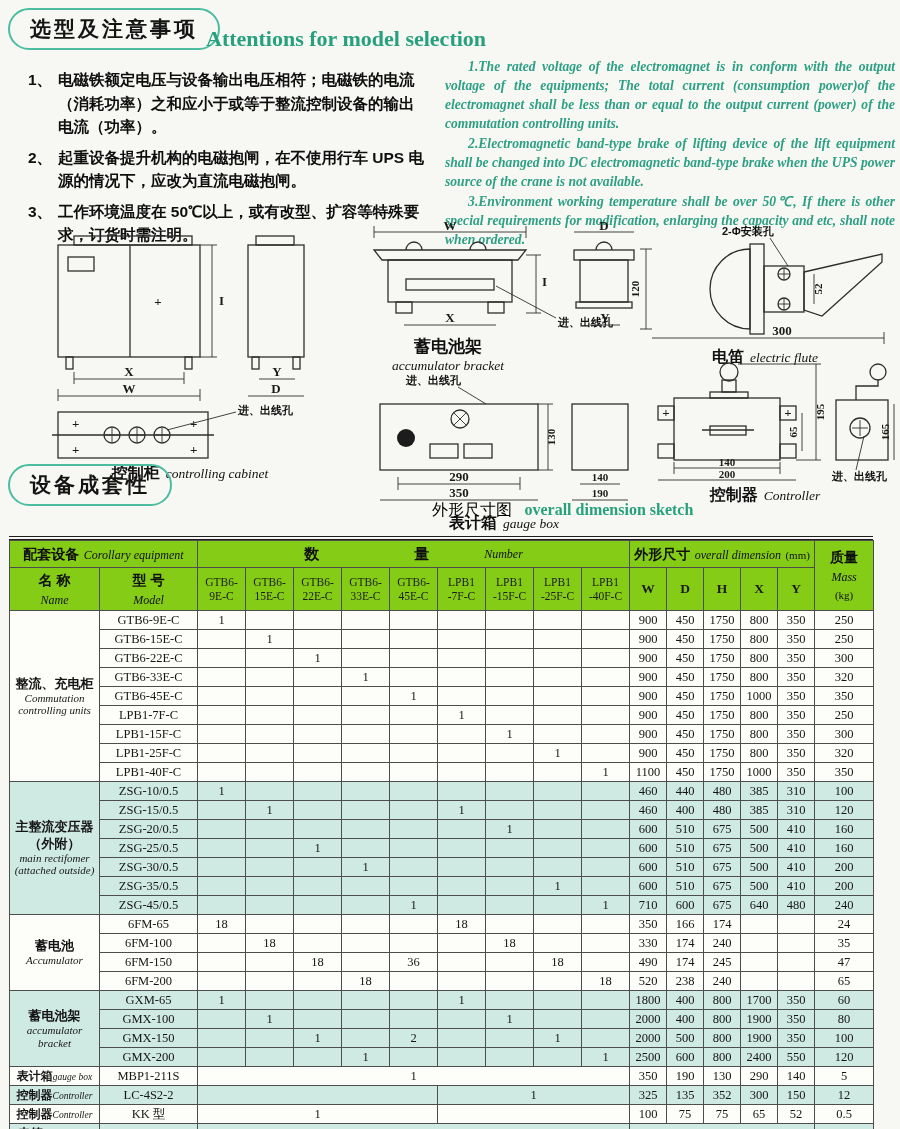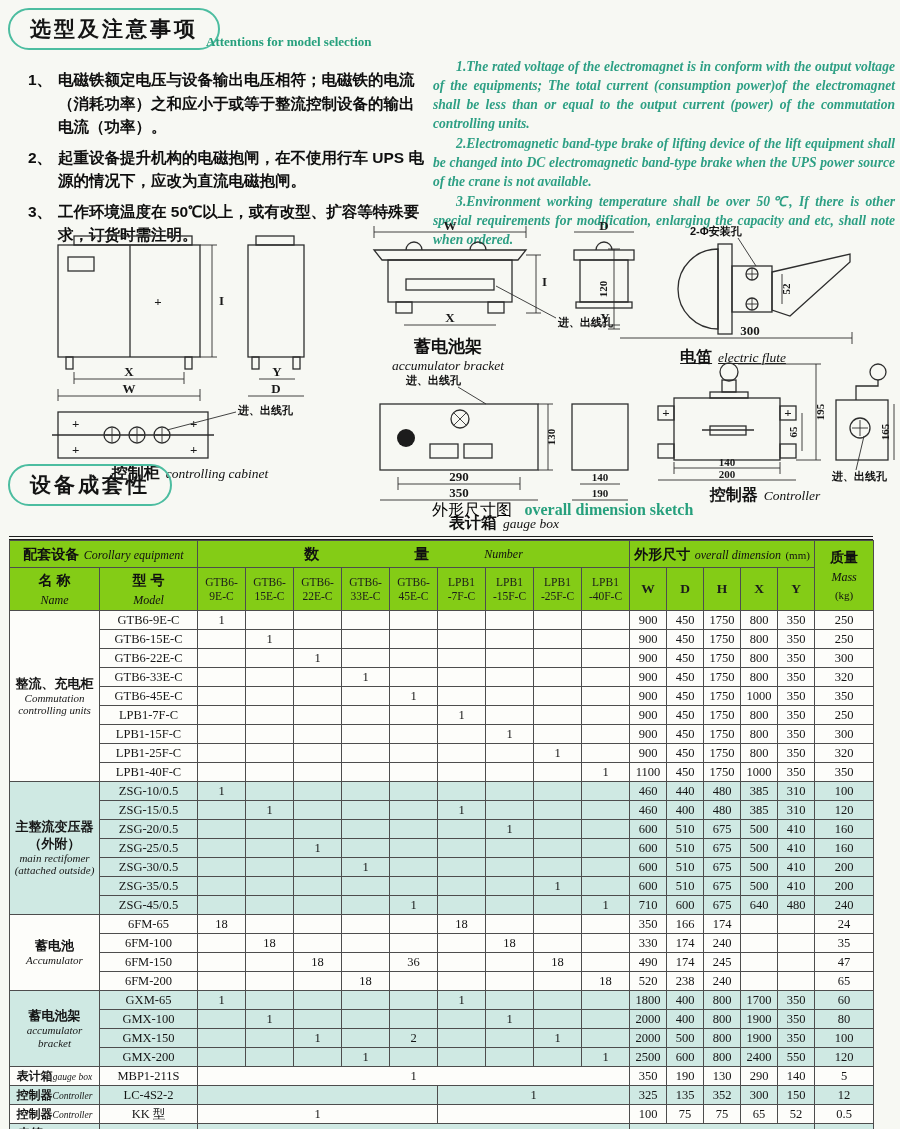--- a/index.html
+++ b/index.html
@@ -5,32 +5,32 @@
   html,body{margin:0;padding:0;}
   body{width:900px;height:1129px;position:relative;background:#f7f8f3;
        font-family:"Liberation Sans",sans-serif;color:#1b1b1b;overflow:hidden;}
   .page{position:absolute;inset:0;}
 
   
   .badge{position:absolute;border:2px solid #4cbda0;border-radius:26px;
          padding:5px 20px;font-size:21px;font-weight:bold;letter-spacing:3px;
          color:#141414;background:transparent;}
   .sec-title{position:absolute;font-family:"Liberation Serif",serif;
-             font-weight:700;font-size:13px;color:#27a07d;margin-top:8px;}
+             font-weight:700;font-size:22px;color:#27a07d;}
 
   
   .notes-cn{position:absolute;left:28px;top:68px;width:398px;}
   .note-cn{display:flex;margin-bottom:7px;font-size:15.5px;font-weight:600;
            line-height:1.52;color:#0e0e0e;}
   .note-cn .num{flex:0 0 30px;}
   .note-cn .txt{flex:1;}
 
   
   .notes-en{position:absolute;left:433px;top:57px;width:462px;}
-  .notes-en p{margin:0 0 1px 0;font-family:"Liberation Serif",serif;
+  .notes-en p{margin:0 0 1px 12px;font-family:"Liberation Serif",serif;
               font-style:italic;font-weight:600;color:#2d9f84;font-size:13.6px;
               line-height:1.40;text-align:justify;text-indent:1.7em;}
 
   
   .diag{position:absolute;}
   .diag svg{display:block;}
   svg .ln{stroke:#2e2e2e;stroke-width:1.3;fill:none;}
   svg .dim{stroke:#2e2e2e;stroke-width:0.9;fill:none;}
   svg .lbl{font-family:"Liberation Serif",serif;font-size:13px;font-weight:700;fill:#1a1a1a;}
   svg .lbls{font-family:"Liberation Serif",serif;font-size:11px;font-weight:700;fill:#1a1a1a;}
@@ -215,21 +215,21 @@
       <line class="dim" x1="222" y1="112" x2="262" y2="112"></line>
       <text class="lbls" x="242" y="109" text-anchor="middle">140</text>
       <line class="dim" x1="214" y1="128" x2="270" y2="128"></line>
       <text class="lbls" x="242" y="125" text-anchor="middle">190</text>
     </svg>
     <div class="cap">
       <span class="cn">表计箱</span><span class="en">gauge box</span>
     </div>
   </div>
 
-  <div class="diag" style="left:600px;top:224px;width:266px;text-decoration:underline;">
+  <div class="diag" style="left:632px;top:224px;width:266px;">
     <svg width="266" height="122" viewBox="0 0 266 122">
       <text class="cjk" x="90" y="11">2-Φ安装孔</text>
       <line class="dim" x1="138" y1="14" x2="156" y2="42"></line>
       <path class="ln" d="M118 25 A40 40 0 1 0 118 105 Z"></path>
       <rect class="ln" x="118" y="20" width="14" height="90"></rect>
       <rect class="ln" x="132" y="42" width="40" height="46"></rect>
       <circle class="ln" cx="152" cy="50" r="6"></circle>
         <line class="dim" x1="146" y1="50" x2="158" y2="50"></line>
         <line class="dim" x1="152" y1="44" x2="152" y2="56"></line>
       <circle class="ln" cx="152" cy="80" r="6"></circle>

